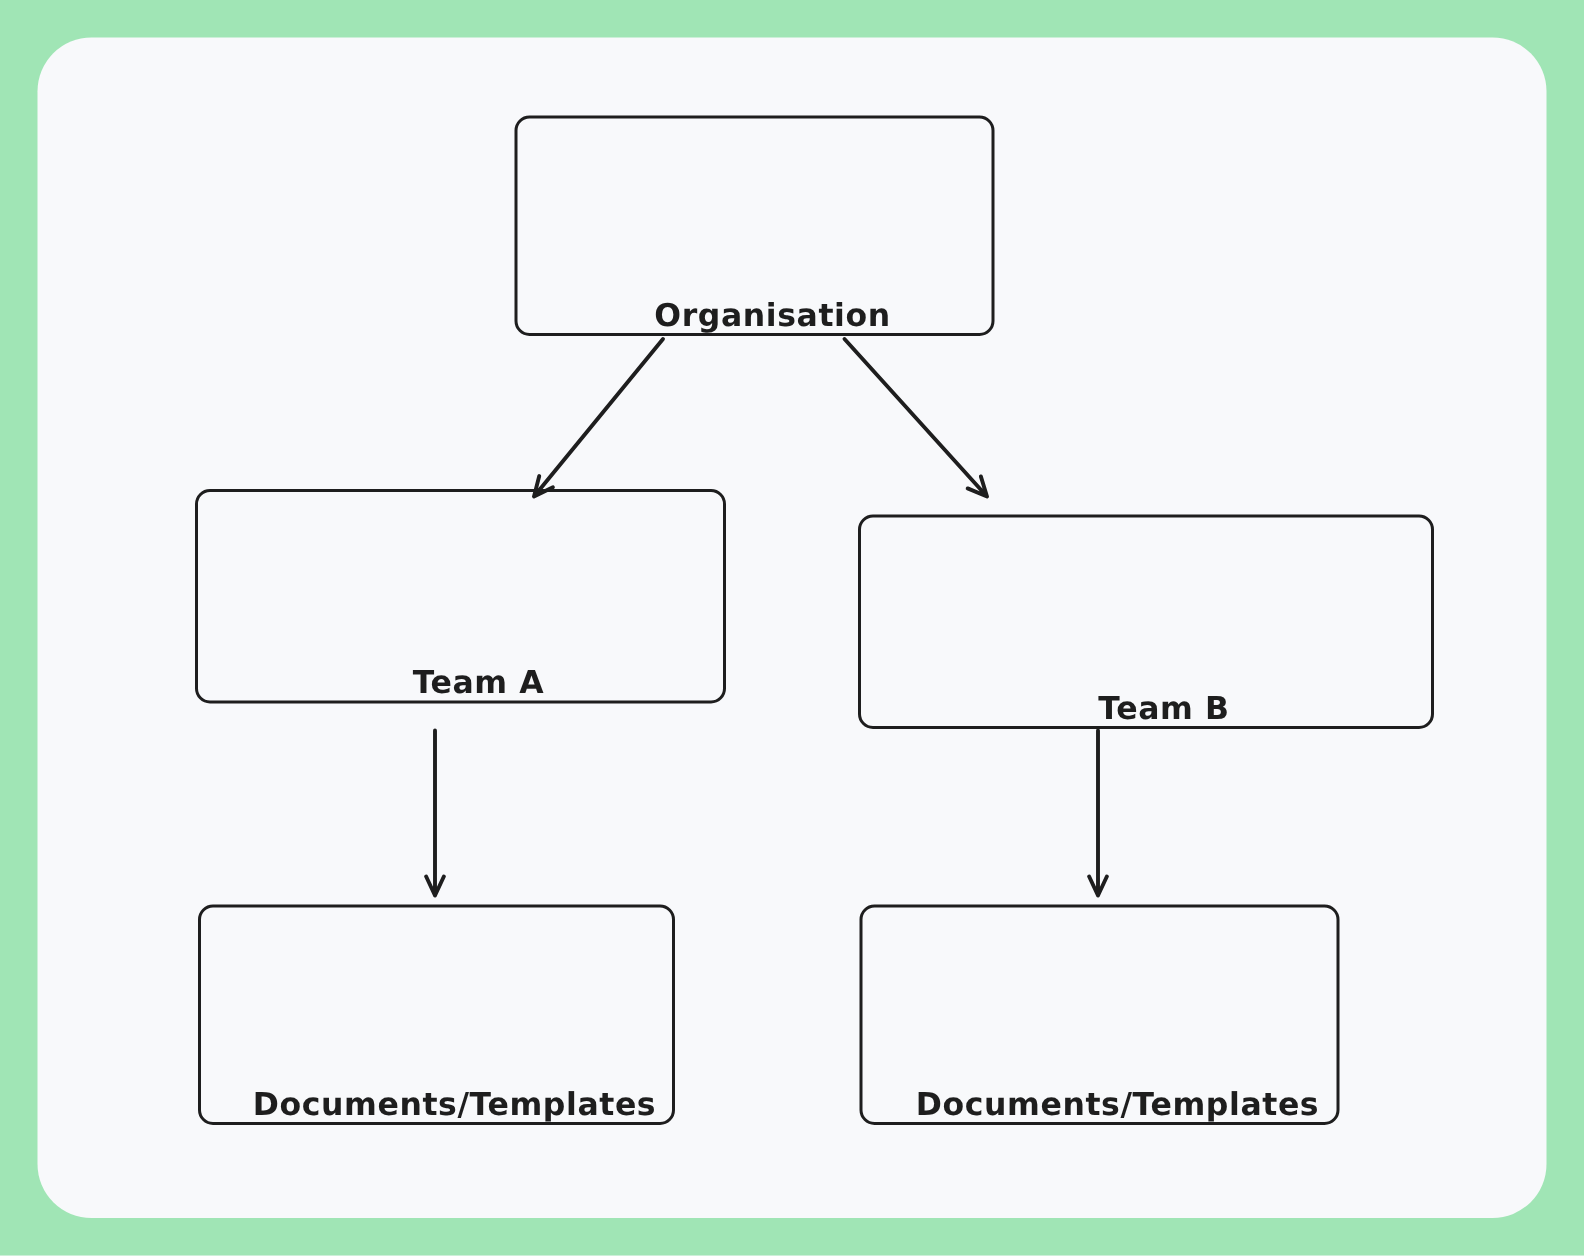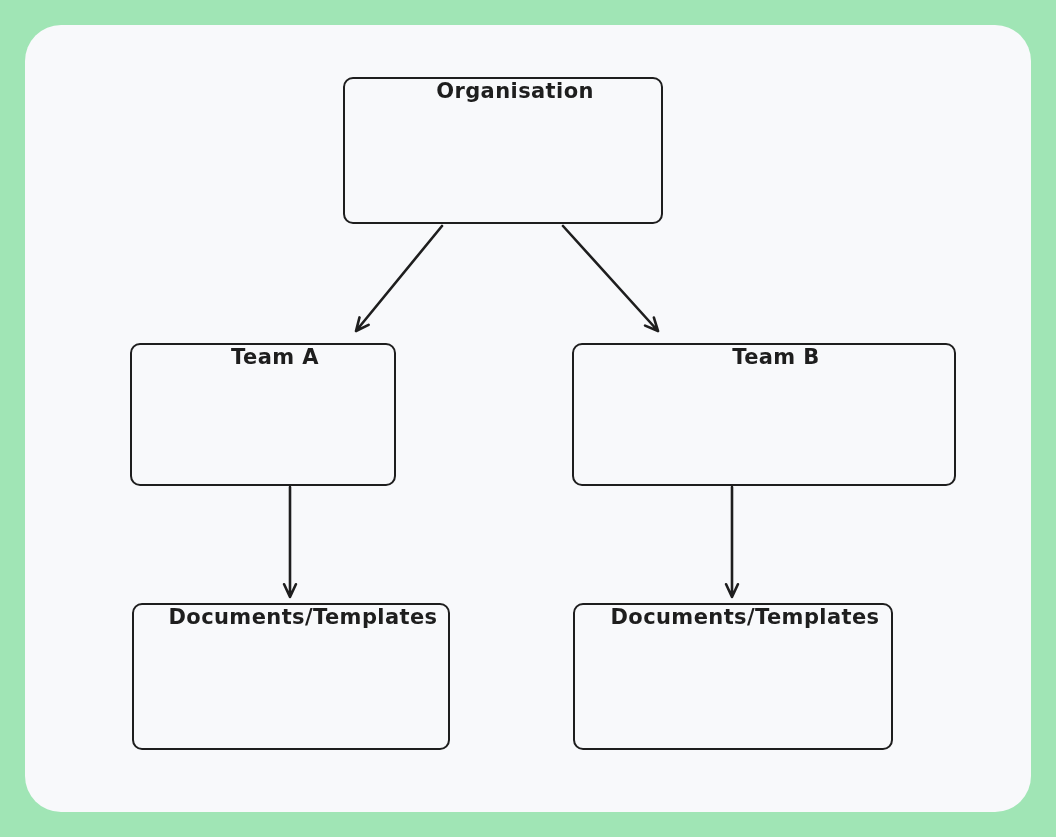--- a/index.html
+++ b/index.html
@@ -33,34 +33,34 @@
     fill:none;
     stroke-linecap:round;
     stroke-linejoin:round;
   }
   .node{
     position:absolute;
     border:2.6px solid var(--stroke);
     border-radius:10px;
     background:transparent;
     display:flex;
-    align-items:flex-start;
+    align-items:flex-end;
     justify-content:center;
     text-align:center;
     padding-left:24px;
   }
   .node span{
     color:var(--stroke);
     font-size:21px;
     font-weight:700;
     letter-spacing:0.4px;
     white-space:nowrap;
   }
   .node-organisation{left:343px;top:77px;width:320px;height:147px;}
-  .node-team-a{left:130px;top:343px;width:266px;height:143px;}
+  .node-team-a{left:130px;top:326px;width:354px;height:143px;}
   .node-team-b{left:572px;top:343px;width:384px;height:143px;}
   .node-docs-a{left:132px;top:603px;width:318px;height:147px;}
   .node-docs-b{left:573px;top:603px;width:320px;height:147px;}
 </style>
 </head>
 <body>
 
 <div class="page">
   <div class="canvas"></div>
 

